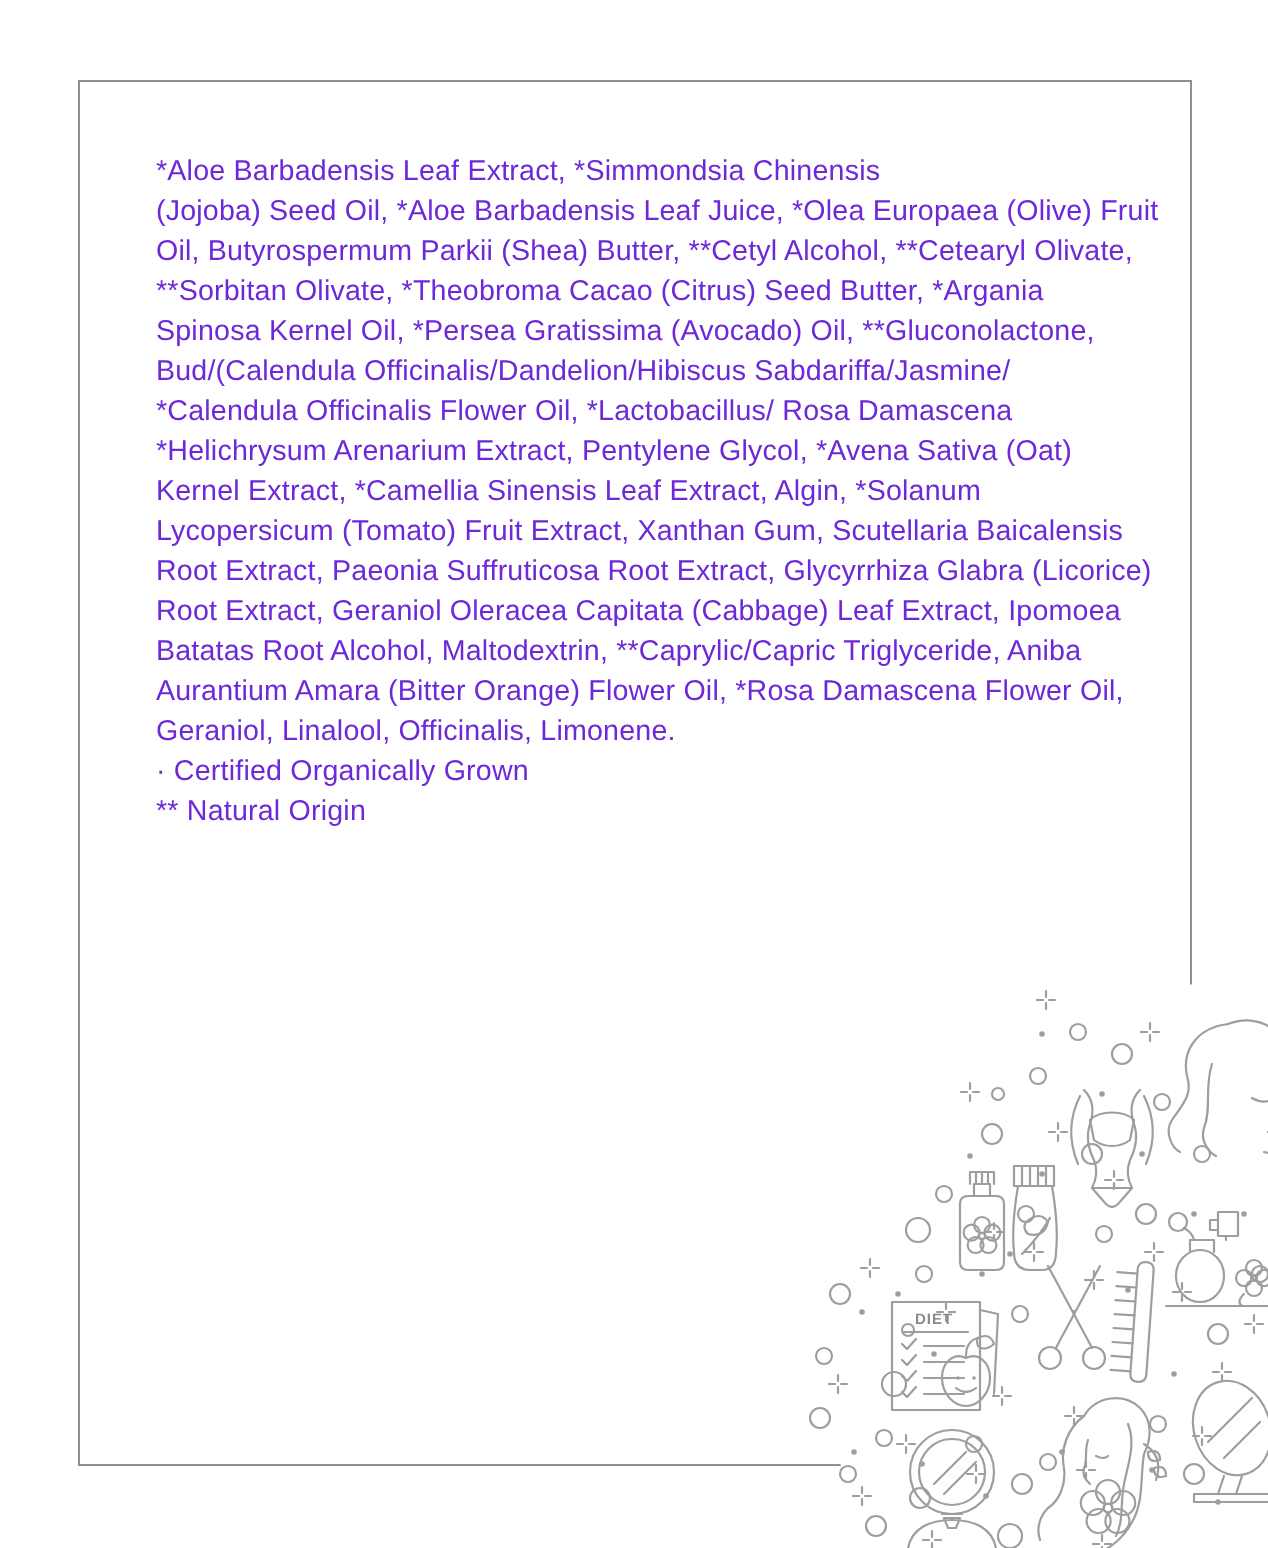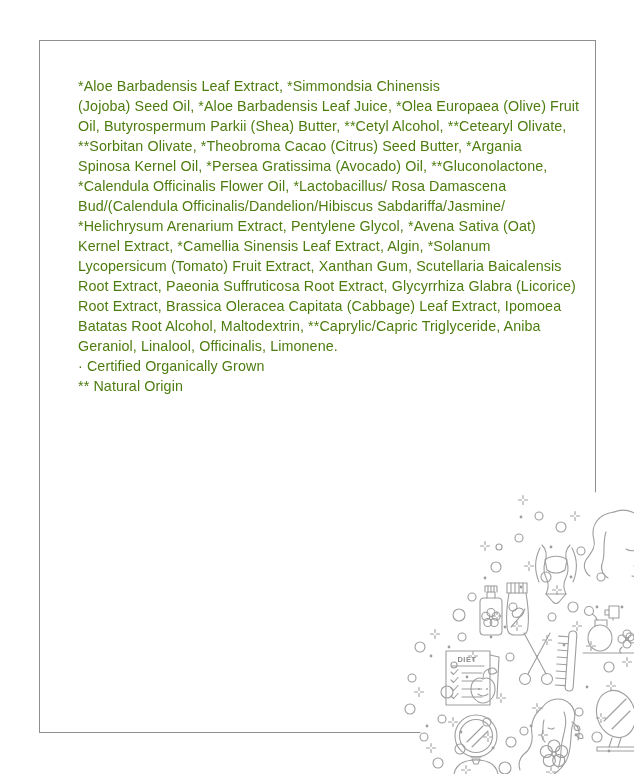--- a/index.html
+++ b/index.html
@@ -7,49 +7,50 @@
     width:634px;height:774px;position:relative;overflow:hidden;
     background:#ffffff;
     font-family:"Liberation Sans", sans-serif;
   }
   .frame{
     position:absolute;left:39px;top:40px;width:557px;height:693px;
     box-sizing:border-box;border:1px solid #8f8f8f;background:#ffffff;
   }
   .text-block{
     position:absolute;left:78px;top:76px;width:520px;
-    font-size:14.3px;font-weight:300;color:#4d7c0f;line-height:20px;
+    font-size:14.3px;font-weight:300;color:#6d28d9;line-height:20px;
     letter-spacing:0.1px;
   }
   .line{white-space:nowrap;height:20px;}
   .illustration{
     position:absolute;left:400px;top:485px;width:245px;height:292px;
     pointer-events:none;
   }
   .illus-svg{display:block;}
 </style>
 </head>
 <body>
 
 <div class="frame"></div>
 
 <div class="text-block">
   <div class="line">*Aloe Barbadensis Leaf Extract, *Simmondsia Chinensis</div>
   <div class="line">(Jojoba) Seed Oil, *Aloe Barbadensis Leaf Juice, *Olea Europaea (Olive) Fruit</div>
   <div class="line">Oil, Butyrospermum Parkii (Shea) Butter, **Cetyl Alcohol, **Cetearyl Olivate,</div>
   <div class="line">**Sorbitan Olivate, *Theobroma Cacao (Citrus) Seed Butter, *Argania</div>
   <div class="line">Spinosa Kernel Oil, *Persea Gratissima (Avocado) Oil, **Gluconolactone,</div>
+  <div class="line">Bud/(Calendula Officinalis/Dandelion/Hibiscus Sabdariffa/Jasmine/</div>
   <div class="line">*Calendula Officinalis Flower Oil, *Lactobacillus/ Rosa Damascena</div>
-  <div class="line">Bud/(Calendula Officinalis/Dandelion/Hibiscus Sabdariffa/Jasmine/</div>
   <div class="line">*Helichrysum Arenarium Extract, Pentylene Glycol, *Avena Sativa (Oat)</div>
   <div class="line">Kernel Extract, *Camellia Sinensis Leaf Extract, Algin, *Solanum</div>
   <div class="line">Lycopersicum (Tomato) Fruit Extract, Xanthan Gum, Scutellaria Baicalensis</div>
   <div class="line">Root Extract, Paeonia Suffruticosa Root Extract, Glycyrrhiza Glabra (Licorice)</div>
-  <div class="line">Root Extract, Brassica Oleracea Capitata (Cabbage) Leaf Extract, Ipomoea</div>
+  <div class="line">Root Extract, Geraniol Oleracea Capitata (Cabbage) Leaf Extract, Ipomoea</div>
   <div class="line">Batatas Root Alcohol, Maltodextrin, **Caprylic/Capric Triglyceride, Aniba</div>
+  <div class="line">Aurantium Amara (Bitter Orange) Flower Oil, *Rosa Damascena Flower Oil,</div>
   <div class="line">Geraniol, Linalool, Officinalis, Limonene.</div>
   <div class="line">· Certified Organically Grown</div>
   <div class="line">** Natural Origin</div>
 </div>
 
 <div class="illustration">
 <svg class="illus-svg" width="245" height="292" viewBox="0 0 245 292" xmlns="http://www.w3.org/2000/svg">
   <defs>
     <g id="sparkle">
       <path d="M0 -4.5 V-1.5 M0 1.5 V4.5 M-4.5 0 H-1.5 M1.5 0 H4.5"></path>

